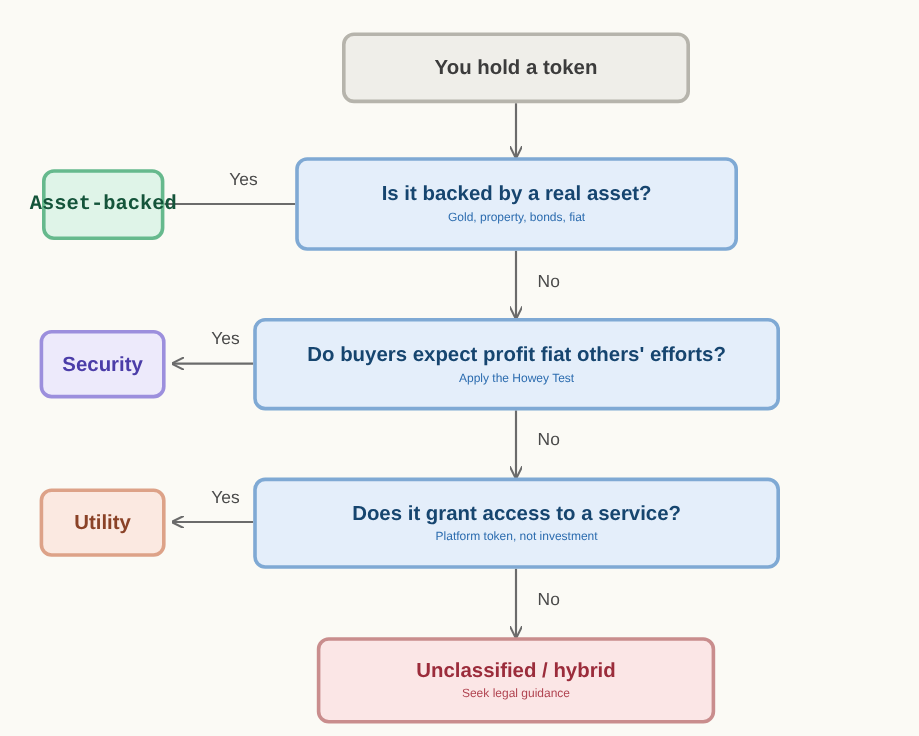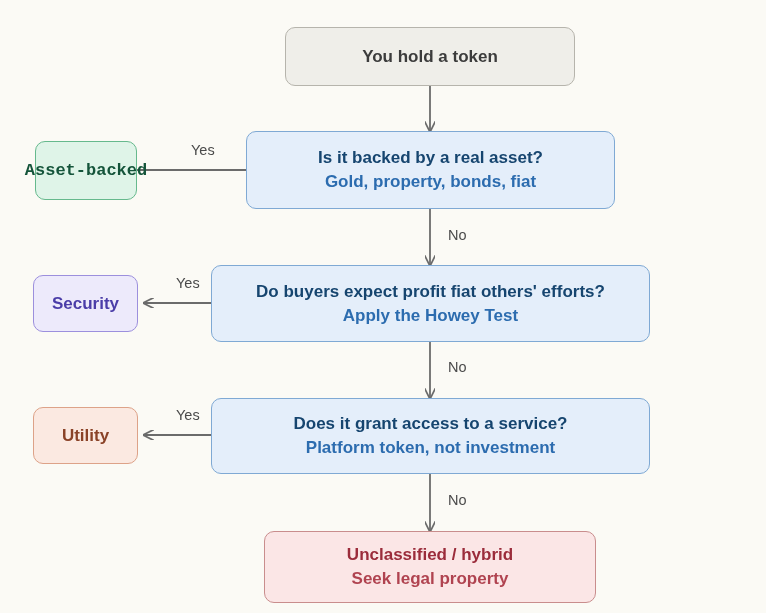--- a/index.html
+++ b/index.html
@@ -18,36 +18,36 @@
   #canvas {
     position: relative;
     width: 766px;
     height: 613px;
   }
 
   
   .node {
     position: absolute;
     border-radius: 10px;
-    border: 1px solid #7f1d1d;
+    border: 3px solid #7f1d1d;
     display: flex;
     flex-direction: column;
     align-items: center;
     justify-content: center;
     text-align: center;
     line-height: 1.15;
   }
   .node .title {
     font-size: 17px;
     font-weight: 700;
     white-space: nowrap;
   }
   .node .subtitle {
-    font-size: 17px;
-    font-weight: 700;
+    font-size: 10px;
+    font-weight: 400;
     margin-top: 4px;
     white-space: nowrap;
   }
 
   
   .node-start {
     background: #EFEEE9;
     border-color: #B6B4AC;
   }
   .node-start .title {
@@ -194,16 +194,16 @@
     <div class="title">Does it grant access to a service?</div>
     <div class="subtitle">Platform token, not investment</div>
   </div>
 
   <div class="node node-peach" style="left:33px; top:407px; width:105px; height:57px;">
     <div class="title">Utility</div>
   </div>
 
   <div class="node node-pink" style="left:264px; top:531px; width:332px; height:72px;">
     <div class="title">Unclassified / hybrid</div>
-    <div class="subtitle">Seek legal property</div>
+    <div class="subtitle">Seek legal guidance</div>
   </div>
 
 </div>
 
 </body></html>

